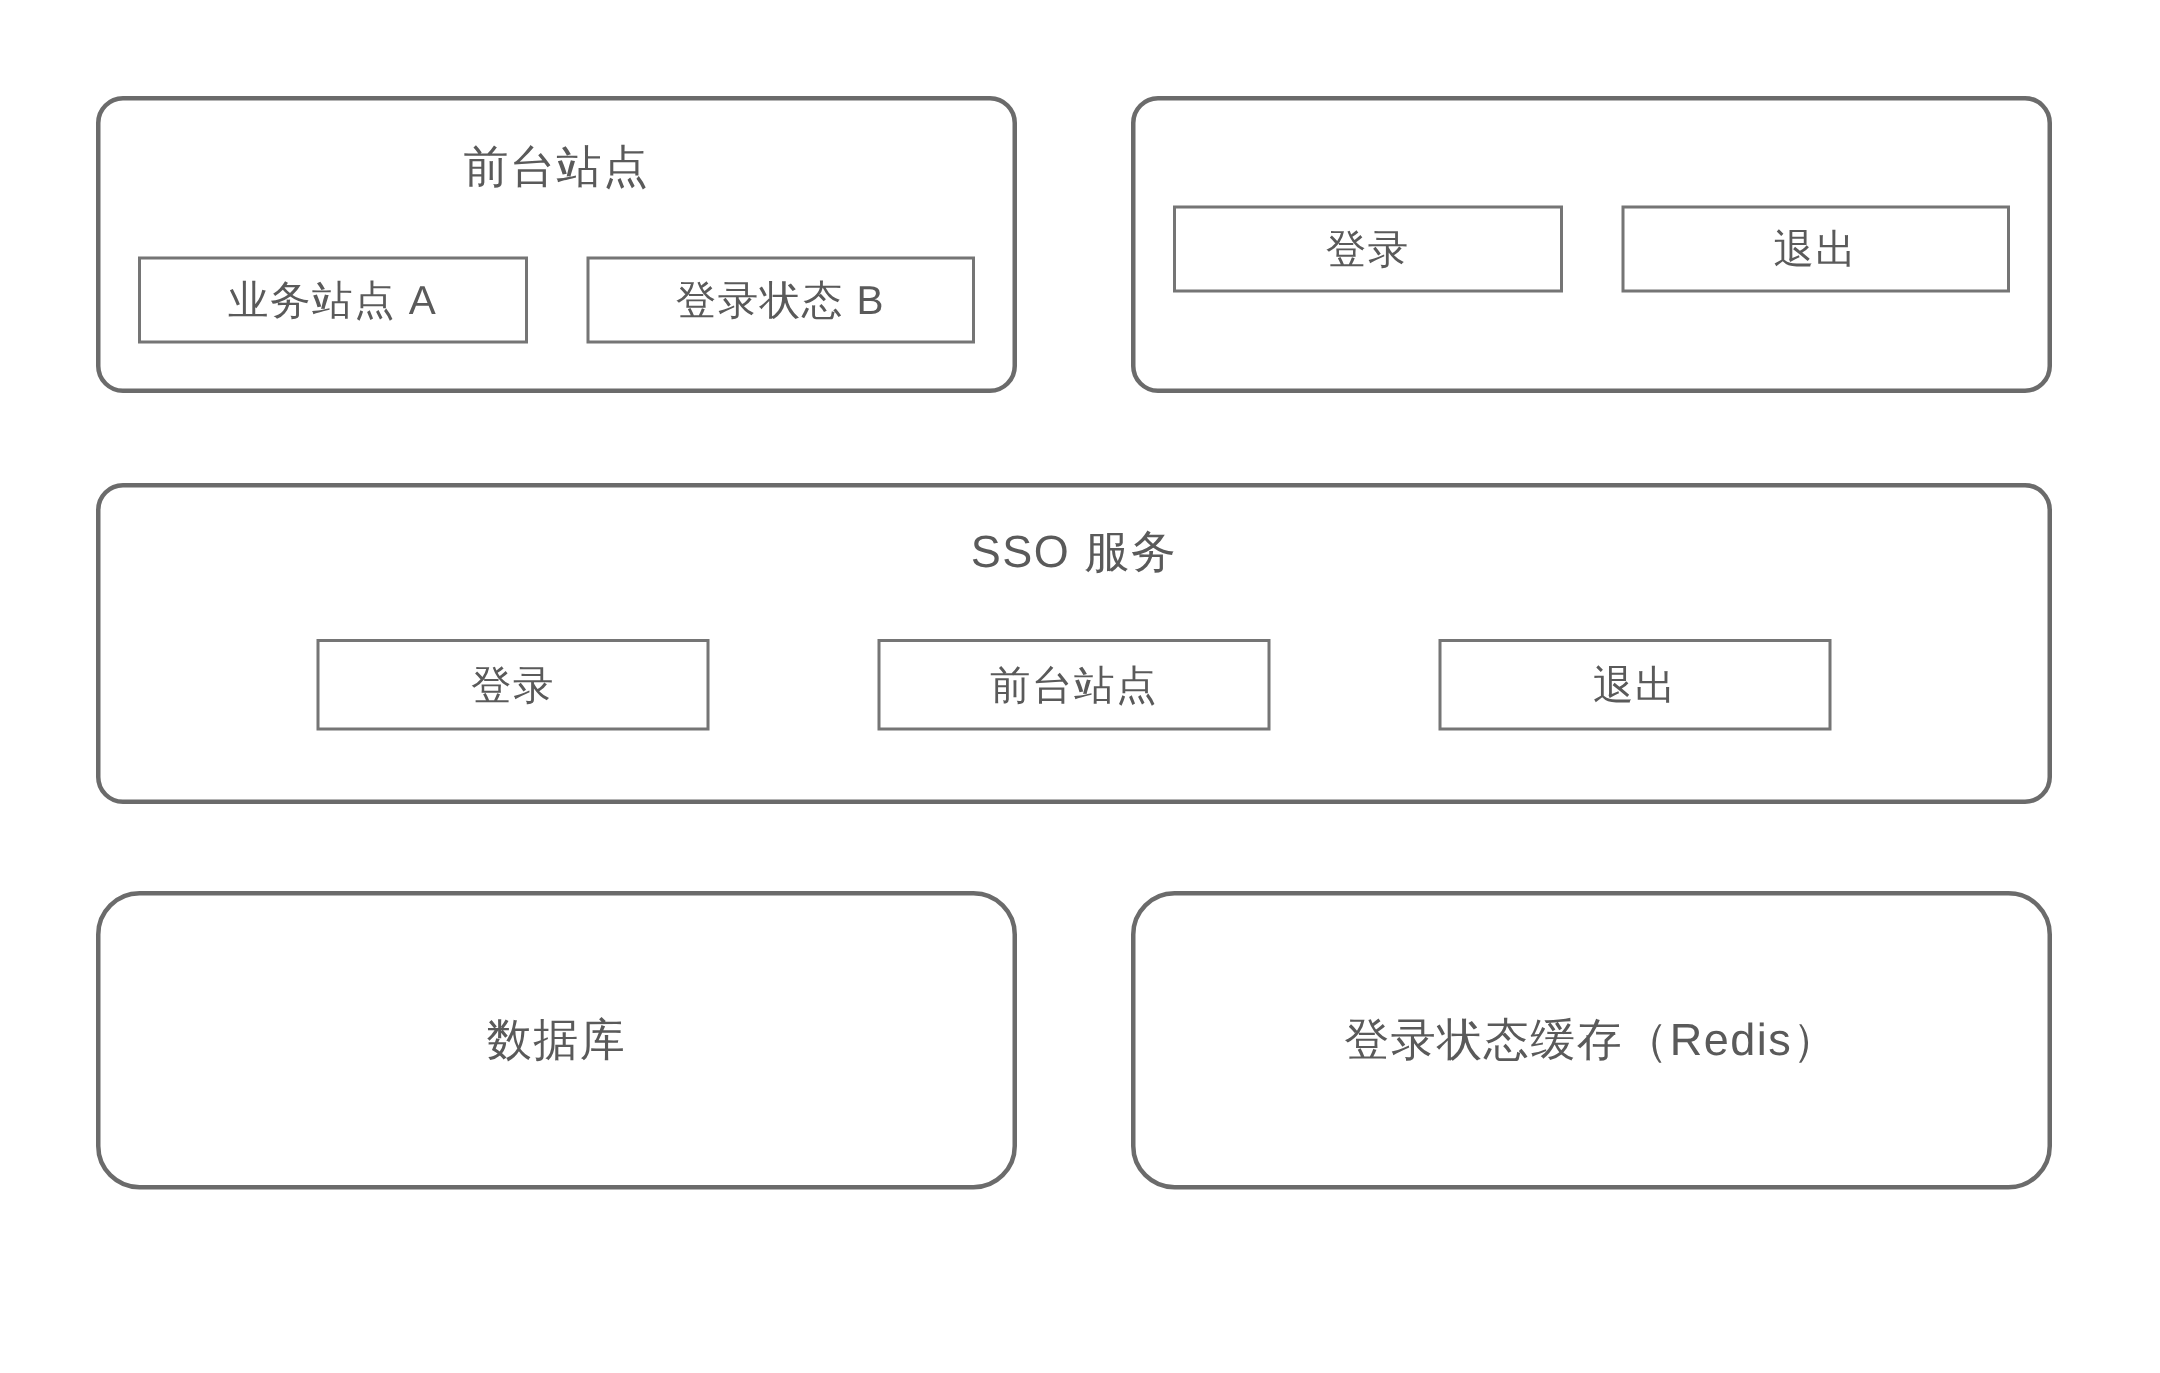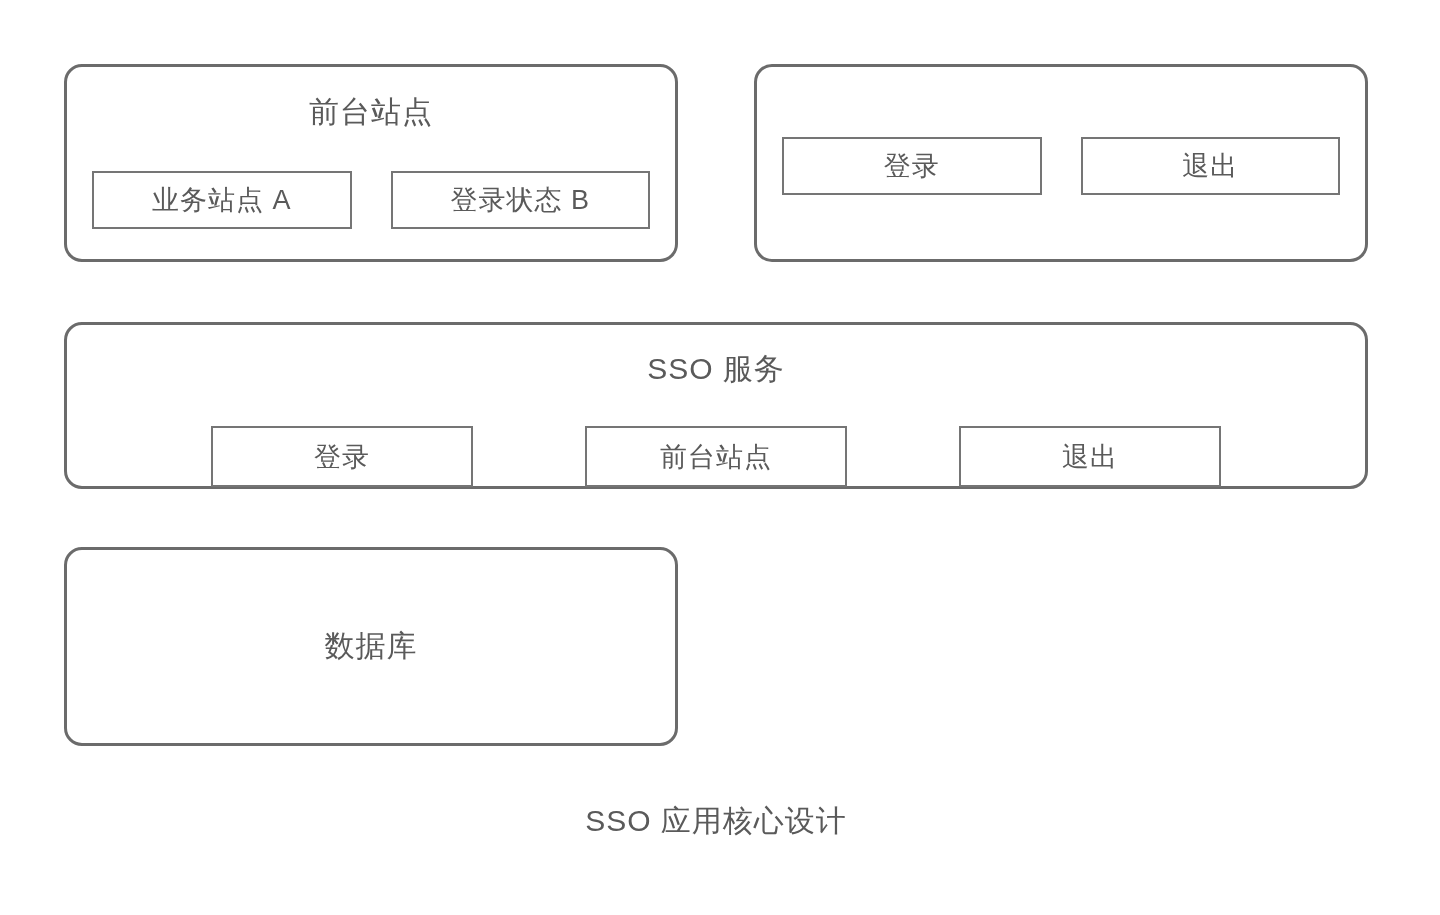--- a/index.html
+++ b/index.html
@@ -62,41 +62,42 @@
     display: flex;
     align-items: center;
     justify-content: center;
     font-size: 27px;
     color: var(--text);
     letter-spacing: 1px;
     background: var(--background);
   }
   .group-wide {
     width: 1304px;
-    height: 167px;
+    height: 214px;
     padding: 27px 28px 0 28px;
   }
   .items-wide {
     display: flex;
     justify-content: center;
     gap: 112px;
     margin-top: 40px;
   }
   .items-wide .item {
     flex: 0 0 262px;
     height: 61px;
   }
   .group-plain {
     width: 614px;
     height: 199px;
     display: flex;
     align-items: center;
     justify-content: center;
     font-size: 30px;
     letter-spacing: 1px;
+    border-radius: 29px;
   }
   .caption {
     margin-top: 58px;
     text-align: center;
     font-size: 30px;
     line-height: 34px;
     color: var(--text);
     letter-spacing: 1px;
   }
 </style>
@@ -131,18 +132,20 @@
           <div class="item">前台站点</div>
           <div class="item">退出</div>
         </div>
       </section>
     </div>
 
     <div class="row row-bottom">
       <section class="group group-plain">
         <span>数据库</span>
       </section>
+      <section class="group group-plain">
+        <span>登录状态缓存（Redis）</span>
+      </section>
     </div>
 
-    <div class="caption">SSO 应用核心设计</div>
 
   </div>
 </div>
 
 </body></html>

